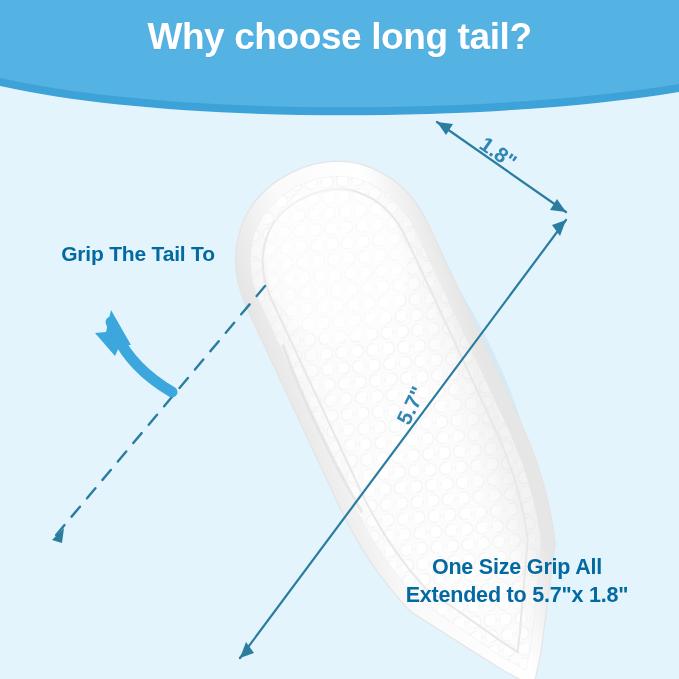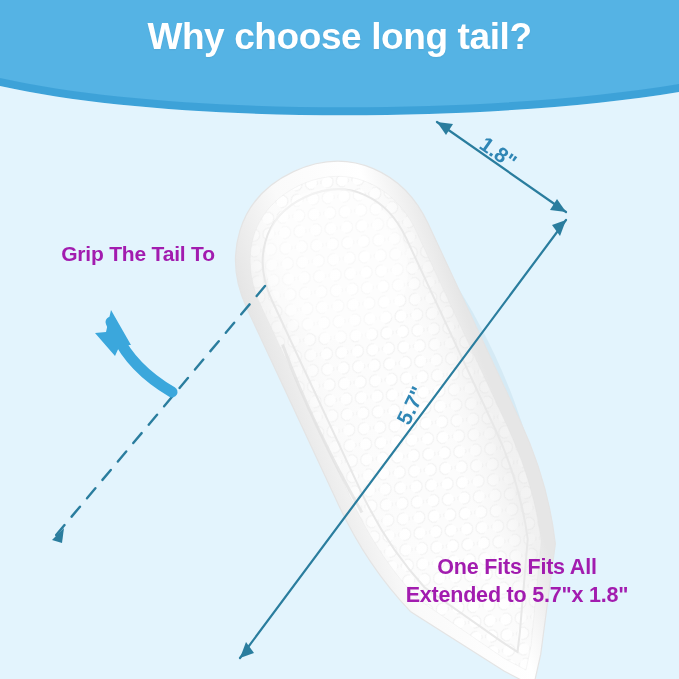--- a/index.html
+++ b/index.html
@@ -47,21 +47,21 @@
     left: 0;
     top: 0;
     width: 679px;
     height: 679px;
     pointer-events: none;
   }
 
   
   .annot {
     position: absolute;
-    color: #a21caf;
+    color: #0369a1;
     font-weight: bold;
     line-height: 1.32;
   }
   .annot-left {
     left: 8px;
     top: 240px;
     width: 260px;
     text-align: center;
     font-size: 21px;
     letter-spacing: -0.2px;
@@ -248,20 +248,20 @@
         <path d="M111,310 L131,345 L120,345 L115,356 L95,333 L106,332 Z" fill="#3ba7dc"></path>
       </g>
     </svg>
   </div>
 
   <div class="annot annot-left">
     <div>Grip The Tail To</div>
   </div>
 
   <div class="annot annot-bottom">
-    <div>One Fits Fits All</div>
+    <div>One Size Grip All</div>
     <div>Extended to 5.7"x 1.8"</div>
   </div>
 
   <div class="dim-label" id="dim-18">1.8"</div>
   <div class="dim-label" id="dim-57">5.7"</div>
 
 </div>
 
 </body></html>

